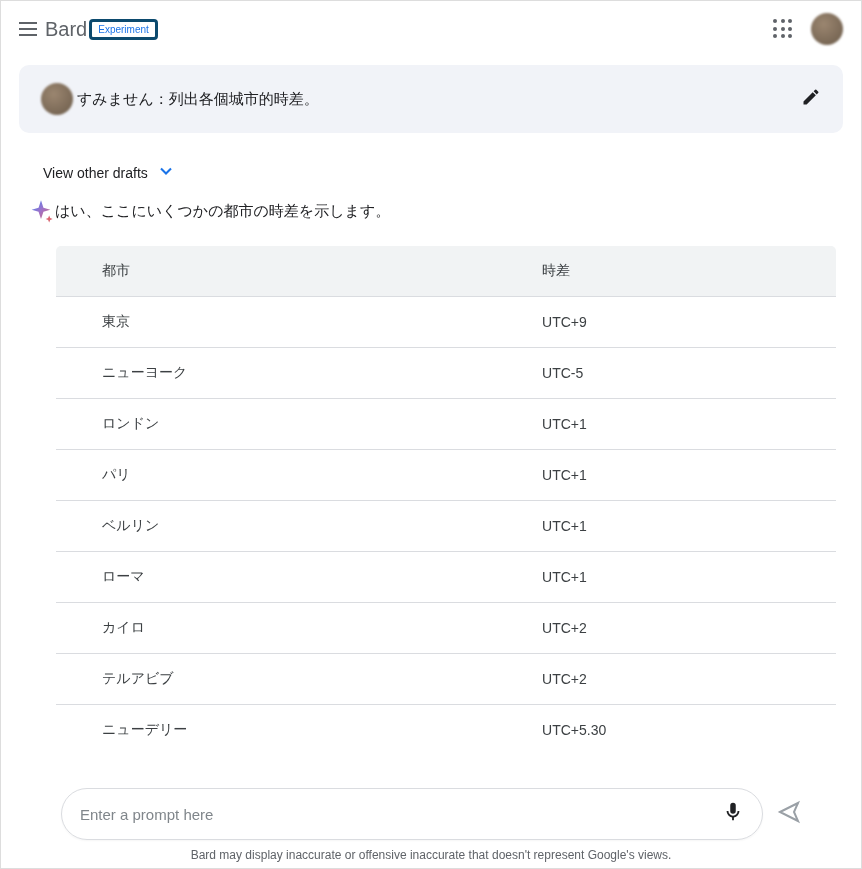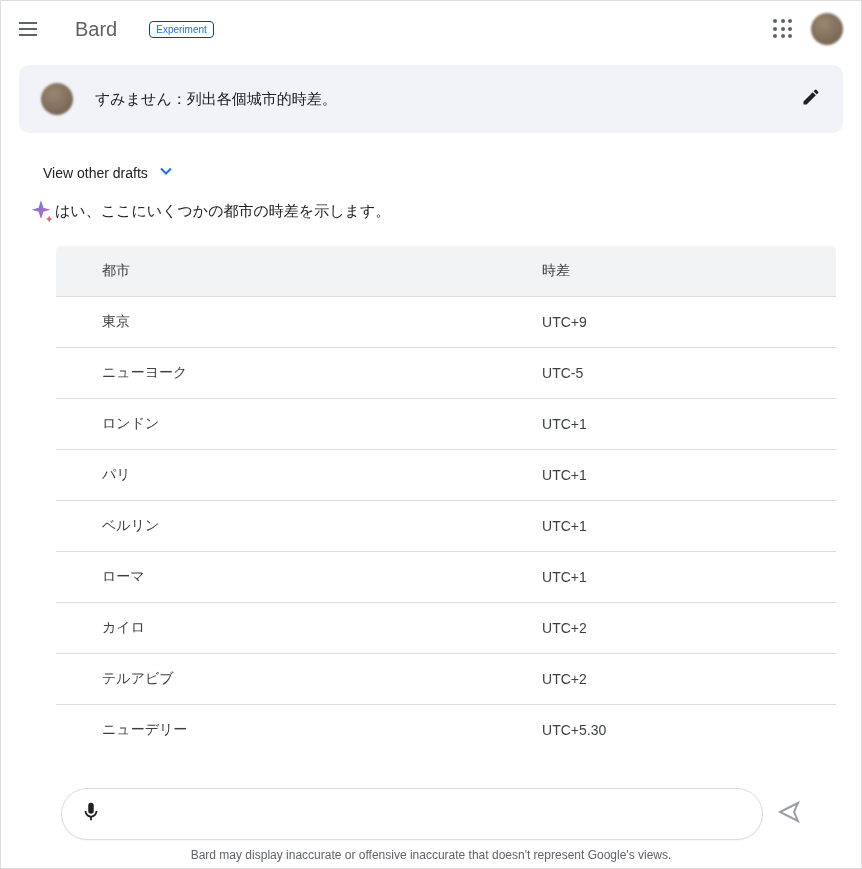--- a/index.html
+++ b/index.html
@@ -20,21 +20,21 @@
     .header {
       display: flex;
       align-items: center;
       justify-content: space-between;
       padding: 12px 18px;
       height: 56px;
     }
     .header-left {
       display: flex;
       align-items: center;
-      gap: 32px;
+      gap: 2px;
     }
     .menu-icon {
       width: 24px;
       height: 24px;
       display: flex;
       flex-direction: column;
       justify-content: center;
       gap: 4px;
       cursor: pointer;
     }
@@ -45,21 +45,21 @@
       background: #5f6368;
     }
     .brand-name {
       font-size: 20px;
       color: #5f6368;
       font-weight: 400;
     }
     .experiment-badge {
       font-size: 10px;
       color: #1a73e8;
-      border: 1px solid #0c4a6e;
+      border: 3px solid #0c4a6e;
       border-radius: 4px;
       padding: 2px 6px;
       font-weight: 500;
     }
     .header-right {
       display: flex;
       align-items: center;
       gap: 16px;
     }
     .apps-grid {
@@ -90,21 +90,21 @@
       flex: 1;
       overflow-y: auto;
       padding: 0 18px;
     }
     .prompt-section {
       background: #f1f3f8;
       border-radius: 10px;
       padding: 18px 22px;
       display: flex;
       align-items: center;
-      gap: 22px;
+      gap: 4px;
       margin-bottom: 20px;
       margin-top: 8px;
     }
     .prompt-avatar {
       width: 32px;
       height: 32px;
       border-radius: 50%;
       background: radial-gradient(circle at 40% 35%, #9b8670, #6b5b4a);
       filter: blur(1px);
       flex-shrink: 0;
@@ -338,20 +338,21 @@
             </tbody>
         </table>
       </div>
     </div>
   </div>
 </div>
 
 <div class="footer">
   <div class="input-row">
     <div class="input-box">
+      <input class="input-field" placeholder="Enter a prompt here" style="">
       <div class="mic-icon">
         <svg width="22" height="22" viewBox="0 0 24 24" fill="currentColor">
             <path d="M12 14a3 3 0 0 0 3-3V5a3 3 0 1 0-6 0v6a3 3 0 0 0 3 3zm5-3a5 5 0 0 1-10 0H5a7 7 0 0 0 6 6.92V21h2v-3.08A7 7 0 0 0 19 11h-2z"></path>
           </svg>
       </div>
     </div>
     <div class="send-icon">
       <svg width="24" height="24" viewBox="0 0 24 24" fill="none" stroke="currentColor" stroke-width="2">
           <path d="M3 12l18-9-4 9 4 9-18-9z"></path>
           <path d="M21 3l-1 2" stroke-width="1.5"></path>

